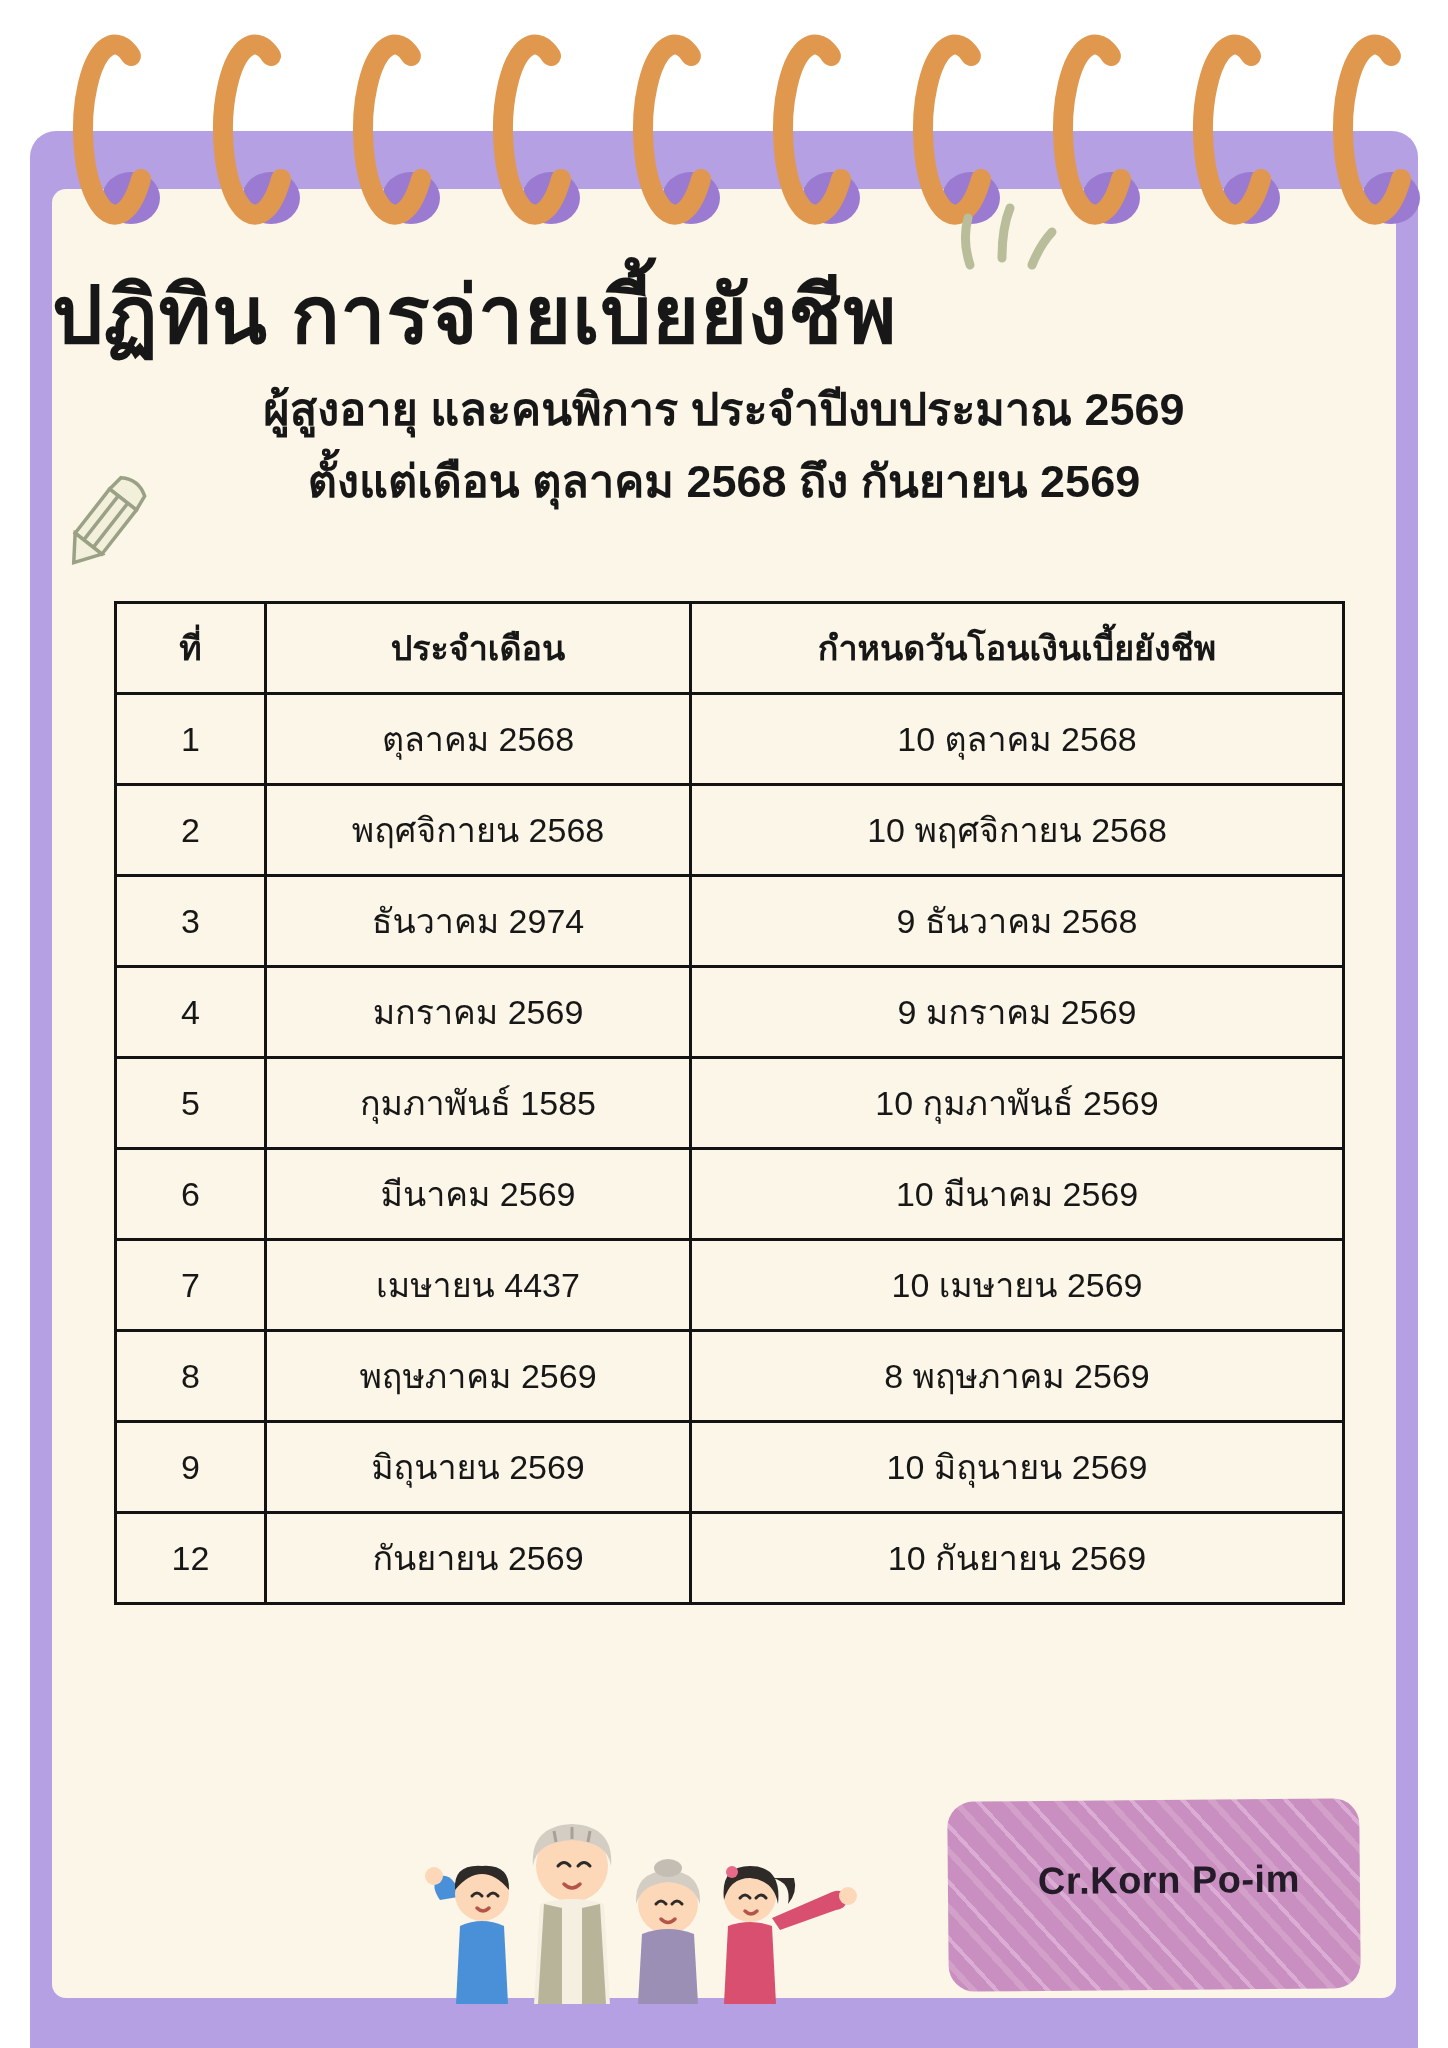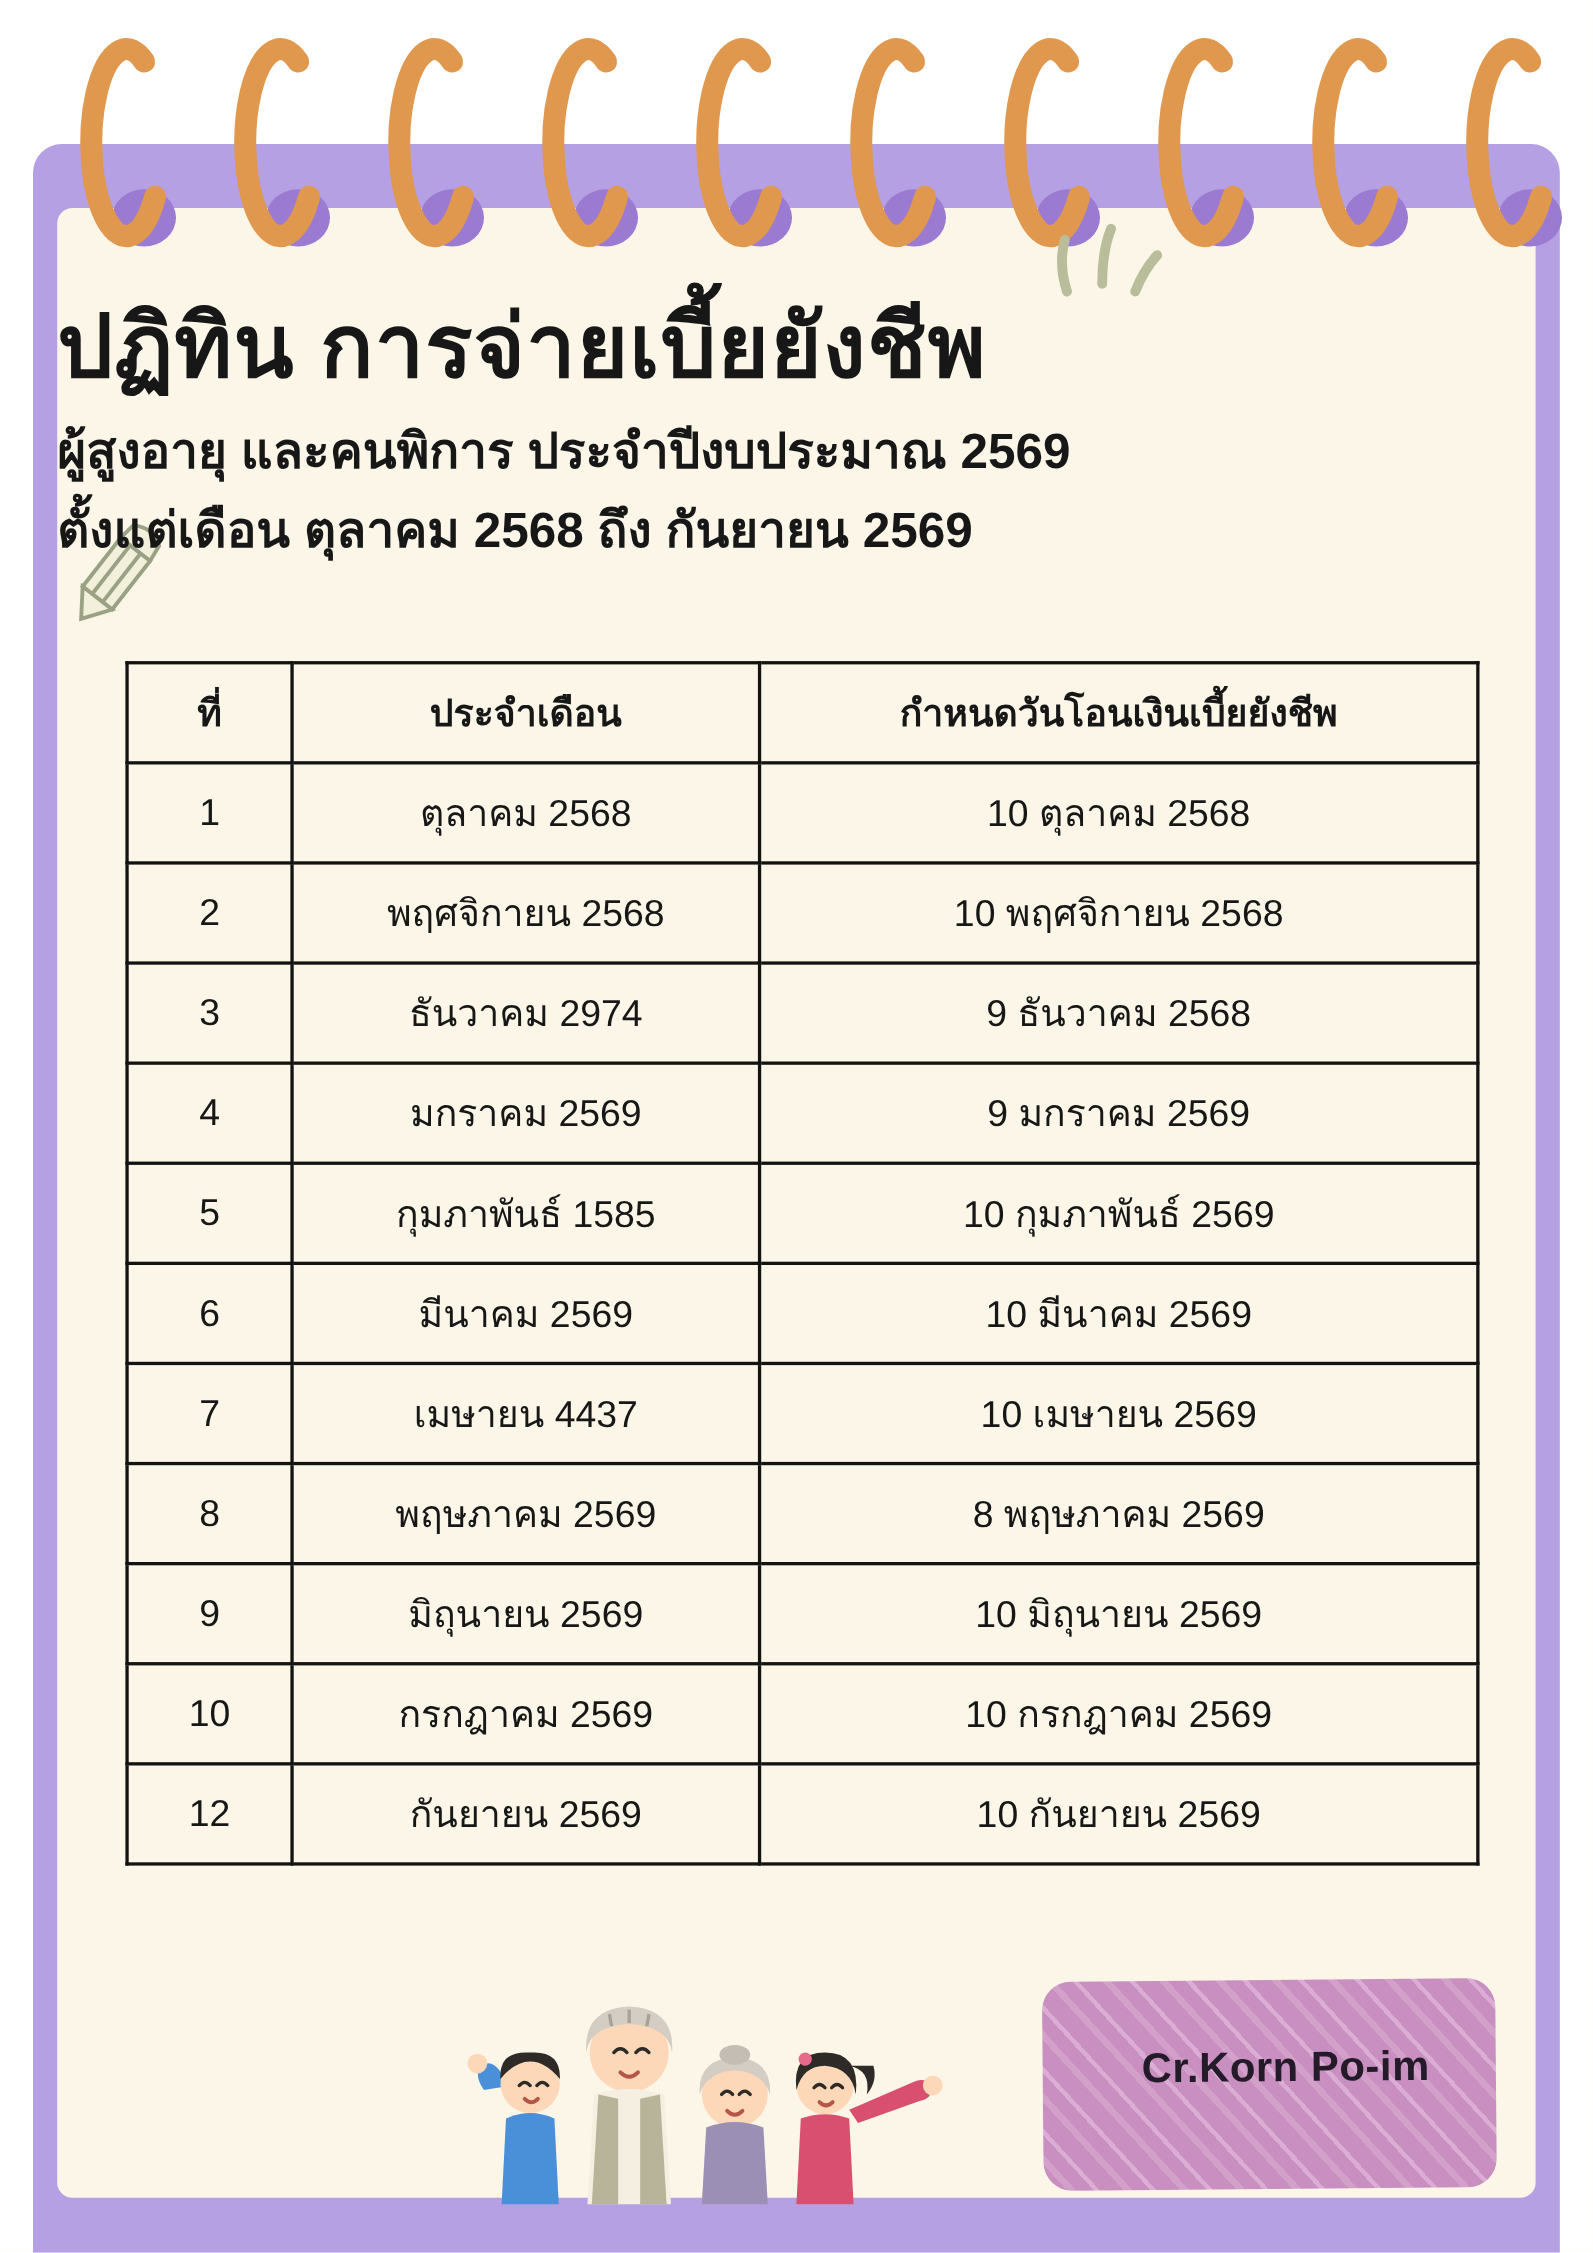--- a/index.html
+++ b/index.html
@@ -19,21 +19,21 @@
   }
   .spirals{position:absolute;left:0;top:0;width:1448px;height:260px;}
   .sparkle{position:absolute;left:940px;top:170px;width:130px;height:120px;}
   .pencil{position:absolute;left:52px;top:460px;width:110px;height:120px;}
   .title{
     position:absolute;left:52px;top:266px;width:1344px;
     text-align:left;font-size:80px;font-weight:800;white-space:nowrap;
     letter-spacing:1px;line-height:1.25;
   }
   .subtitle{
-    position:absolute;left:52px;width:1344px;text-align:left;
+    position:absolute;left:52px;width:1344px;text-align:center;
     font-size:45px;font-weight:800;white-space:nowrap;line-height:1.4;
   }
   .s1{top:378px;}
   .s2{top:450px;}
   table.schedule{
     position:absolute;left:114px;top:601px;width:1219px;
     border-collapse:collapse;table-layout:fixed;
     background:#fbf6e7;
   }
   table.schedule th,table.schedule td{
@@ -158,25 +158,20 @@
         <td class="col-idx">8</td>
         <td class="col-month">พฤษภาคม 2569</td>
         <td class="col-date">8 พฤษภาคม 2569</td>
       </tr>
       <tr>
         <td class="col-idx">9</td>
         <td class="col-month">มิถุนายน 2569</td>
         <td class="col-date">10 มิถุนายน 2569</td>
       </tr>
       <tr>
-        <td class="col-idx">10</td>
-        <td class="col-month">กรกฎาคม 2569</td>
-        <td class="col-date">10 กรกฎาคม 2569</td>
-      </tr>
-      <tr>
         <td class="col-idx">12</td>
         <td class="col-month">กันยายน 2569</td>
         <td class="col-date">10 กันยายน 2569</td>
       </tr>
     </tbody>
 </table>
 
 <svg class="family" viewBox="0 0 480 196">
 
   <g>

